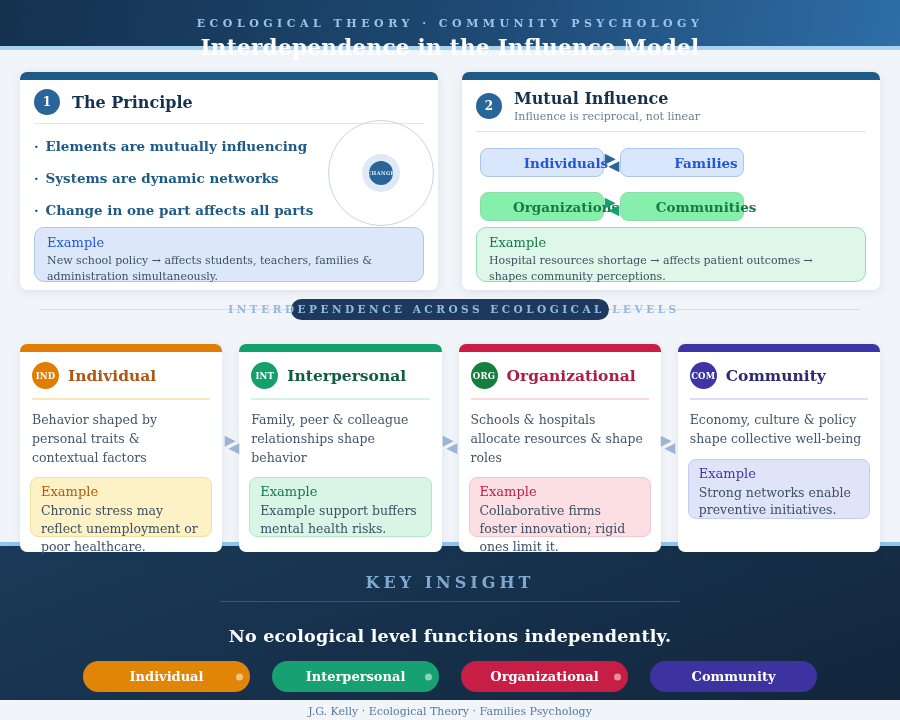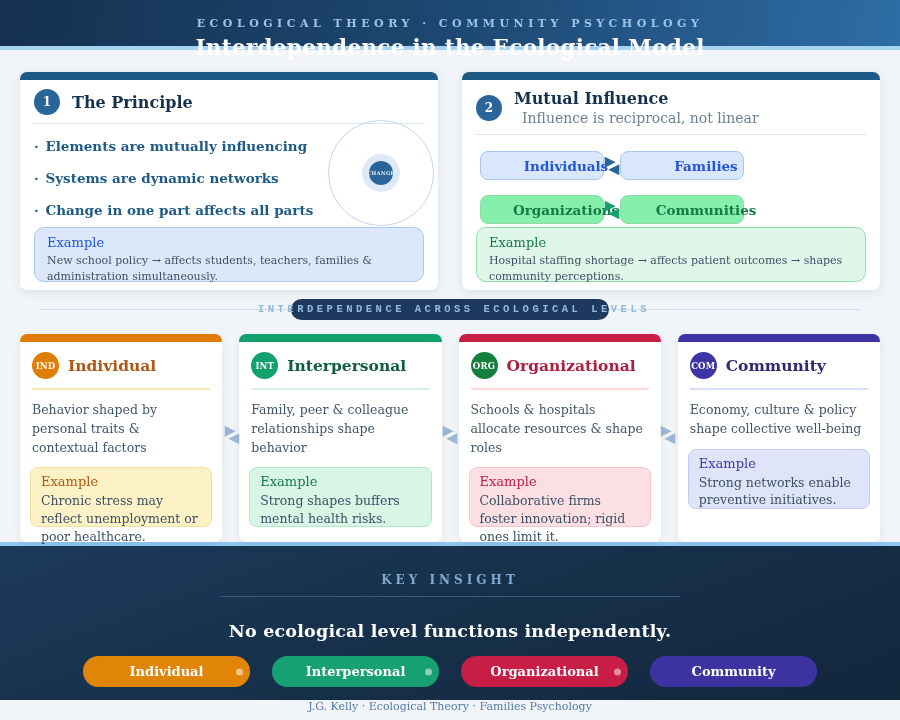--- a/index.html
+++ b/index.html
@@ -15,21 +15,21 @@
   
   .content { padding:22px 20px 0; height:492px; background:#f1f5f9; }
   .top-cards { display:grid; grid-template-columns:1fr 1fr; gap:24px; }
   .card { background:#ffffff; border-radius:7px; height:218px; box-shadow:0 2px 10px rgba(20,49,79,.10); }
   .card-bar { height:8px; background:#1d5a85; border-radius:7px 7px 0 0; }
   .card-body { padding:9px 14px 0; position:relative; height:210px; }
   .card-head { display:flex; align-items:center; gap:12px; padding-bottom:8px; border-bottom:1px solid #dde7f1; }
   .num-badge { width:26px; height:26px; border-radius:50%; background:#2a659a; color:#fff;
                font-size:12px; font-weight:bold; display:flex; align-items:center; justify-content:center; flex:none; }
   .card-title { font-size:16px; font-weight:bold; color:#14314f; }
-  .card-subtitle { font-size:14px; color:#6c7f93; margin-top:2px;margin-left:8px; }
+  .card-subtitle { font-size:11px; color:#6c7f93; margin-top:2px; }
 
   
   .bullets { margin-top:13px; width:300px; }
   .bullet { font-size:13.5px; font-weight:bold; color:#1d5a85; line-height:18px; margin-bottom:14px; }
   .bullet::before { content:"·\2002"; }
   .orbit { position:absolute; right:4px; top:40px; width:106px; height:106px; border:1px solid #c3d7ee;
            border-radius:50%; background:transparent; }
   .orbit-mid { position:absolute; left:50%; top:50%; transform:translate(-50%,-50%); width:38px; height:38px;
                border-radius:50%; background:#dfe9f6; }
   .orbit-core { position:absolute; left:50%; top:50%; transform:translate(-50%,-50%); width:24px; height:24px;
@@ -58,24 +58,24 @@
   .swap.blue-arrow { color:#2a659a; }
   .swap.green-arrow { color:#12a06d; }
   .swap svg { width:100%; height:100%; display:block; }
 
   
   .section-divider { position:relative; height:38px; }
   .divider-line { position:absolute; left:20px; right:20px; top:19px; height:1px; background:#d3dde8; }
   .divider-pill { position:absolute; left:50%; top:9px; transform:translateX(-50%); width:318px; height:21px;
                   background:#1d3a5e; border-radius:11px; }
   .divider-label { position:absolute; left:8px; right:0; top:13px; text-align:center; font-size:10.5px;
-                   font-weight:bold; letter-spacing:3.5px; color:#93b9dc; white-space:nowrap;font-family:Liberation Mono, monospace; }
-
-  
-  .levels { display:grid; grid-template-columns:repeat(4,1fr); gap:17px; margin-top:6px; position:relative; }
+                   font-weight:bold; letter-spacing:3.5px; color:#93b9dc; white-space:nowrap; }
+
+  
+  .levels { display:grid; grid-template-columns:repeat(4,1fr); gap:17px; margin-top:16px; position:relative; }
   .level-card { background:#ffffff; border-radius:7px; height:208px; box-shadow:0 2px 8px rgba(20,49,79,.08); }
   .level-bar { height:8px; border-radius:7px 7px 0 0; }
   .level-head { display:flex; align-items:center; gap:9px; padding:10px 12px 9px; }
   .level-badge { width:27px; height:27px; border-radius:50%; color:#fff; font-size:8.5px; font-weight:bold;
                  letter-spacing:.2px; display:flex; align-items:center; justify-content:center; flex:none; }
   .level-title { font-size:15.5px; font-weight:bold; }
   .level-rule { height:2px; margin:0 12px; }
   .level-desc { padding:11px 12px 0; font-size:12.5px; color:#42566b; line-height:1.5; }
   .level-example { margin:10px 10px 0; height:60px; border-radius:8px; padding:6px 10px; overflow:visible; }
   .level-example .ex-text { font-size:12.5px; }
@@ -96,38 +96,38 @@
   .lv3 .level-title { color:#2c2a70; }  .lv3 .level-rule { background:#d8def6; }
   .lv3 .level-example { background:#dfe4f9; border:1px solid #c3ccf2; } .lv3 .ex-label { color:#3c3ba2; }
 
   .gap-arrow { position:absolute; top:90px; width:22px; height:22px; color:#9cb5d4; transform:translateX(-50%); }
   .gap-arrow svg { width:100%; height:100%; display:block; }
   .gap-arrow.g1 { left:24.6%; } .gap-arrow.g2 { left:50%; } .gap-arrow.g3 { left:75.4%; }
 
   
   .key-insight { height:158px; background:linear-gradient(160deg,#1b3a59 0%,#12263c 100%);
                  border-top:4px solid #8ec6ef; text-align:center; }
-  .ki-eyebrow { padding-top:27px; font-size:12px; font-weight:bold; letter-spacing:4px; color:#7fa9d0;text-align:center; }
+  .ki-eyebrow { padding-top:27px; font-size:16px; font-weight:bold; letter-spacing:4px; color:#7fa9d0;text-align:center; }
   .ki-divider { width:460px; height:1px; background:#35567a; margin:9px auto 9px; }
   .ki-headline { font-size:17.5px; font-weight:bold; color:#ffffff; letter-spacing:.2px;margin-top:24px; }
   .pill-row { display:flex; justify-content:center; gap:22px; margin-top:15px; }
   .pill { width:167px; height:31px; border-radius:16px; color:#fff; font-weight:bold; font-size:13px;
           display:flex; align-items:center; justify-content:center; position:relative; }
   .pill .dot { position:absolute; right:7px; top:50%; transform:translateY(-50%); width:7px; height:7px;
                border-radius:50%; background:rgba(255,255,255,.5); }
   .pill.p0 { background:#e08508; } .pill.p1 { background:#17a172; }
   .pill.p2 { background:#c81d45; } .pill.p3 { background:#3c33a0; }
   .footer-credit { margin-top:13px; font-size:11px; color:#567aa1; }
 </style>
 </head>
 <body>
 
 <div class="header">
   <div class="eyebrow">ECOLOGICAL THEORY · COMMUNITY PSYCHOLOGY</div>
-  <div class="main-title">Interdependence in the Ecological Model</div>
+  <div class="main-title">Interdependence in the Influence Model</div>
 </div>
 
 <div class="content">
 
   <div class="top-cards">
 
     <div class="card">
       <div class="card-bar"></div>
       <div class="card-body">
         <div class="card-head">
@@ -175,21 +175,21 @@
           <div class="swap green-arrow">
             <svg viewBox="0 0 24 24" fill="currentColor">
                 <polygon points="4,2 16,8 4,14"></polygon>
                 <polygon points="20,10 8,16 20,22"></polygon>
               </svg>
           </div>
           <div class="pair-box green">Communities</div>
         </div>
         <div class="example green influence-example">
           <div class="ex-label">Example</div>
-          <div class="ex-text">Hospital staffing shortage → affects patient outcomes → shapes community perceptions.</div>
+          <div class="ex-text">Hospital resources shortage → affects patient outcomes → shapes community perceptions.</div>
         </div>
       </div>
     </div>
   </div>
 
   <div class="section-divider">
     <div class="divider-line"></div>
     <div class="divider-pill"></div>
     <div class="divider-label">INTERDEPENDENCE ACROSS ECOLOGICAL LEVELS</div>
   </div>
@@ -213,21 +213,21 @@
     <div class="level-card lv1">
       <div class="level-bar"></div>
       <div class="level-head">
         <div class="level-badge">INT</div>
         <div class="level-title">Interpersonal</div>
       </div>
       <div class="level-rule"></div>
       <div class="level-desc">Family, peer &amp; colleague relationships shape behavior</div>
       <div class="level-example">
         <div class="ex-label">Example</div>
-        <div class="ex-text">Strong shapes buffers mental health risks.</div>
+        <div class="ex-text">Example support buffers mental health risks.</div>
       </div>
     </div>
 
     <div class="level-card lv2">
       <div class="level-bar"></div>
       <div class="level-head">
         <div class="level-badge">ORG</div>
         <div class="level-title">Organizational</div>
       </div>
       <div class="level-rule"></div>

